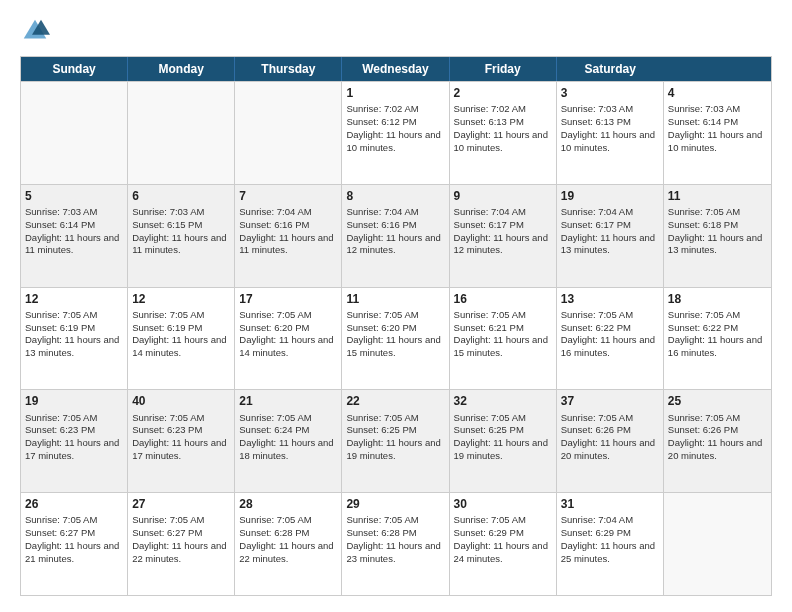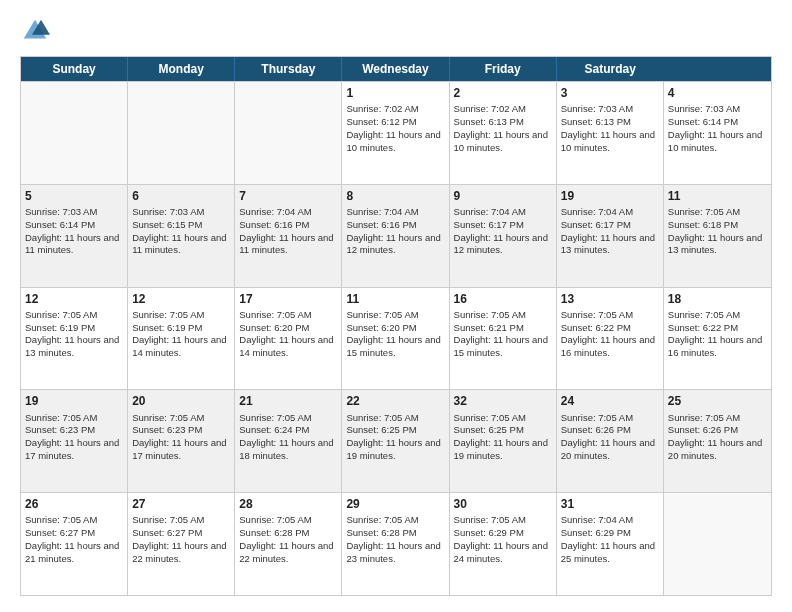--- a/index.html
+++ b/index.html
@@ -204,33 +204,33 @@
 Sunset: 6:22 PM
 Daylight: 11 hours and 16 minutes.</span></div>
           <div class="cal-cell"><span class="day-num">18</span><span style="white-space: pre-line;">Sunrise: 7:05 AM
 Sunset: 6:22 PM
 Daylight: 11 hours and 16 minutes.</span></div>
         </div>
         <div class="cal-row">
           <div class="cal-cell shaded"><span class="day-num">19</span><span style="white-space: pre-line;">Sunrise: 7:05 AM
 Sunset: 6:23 PM
 Daylight: 11 hours and 17 minutes.</span></div>
-          <div class="cal-cell shaded"><span class="day-num">20</span><span style="white-space: pre-line;">Sunrise: 7:05 AM
+          <div class="cal-cell shaded"><span class="day-num">40</span><span style="white-space: pre-line;">Sunrise: 7:05 AM
 Sunset: 6:23 PM
 Daylight: 11 hours and 17 minutes.</span></div>
           <div class="cal-cell shaded"><span class="day-num">21</span><span style="white-space: pre-line;">Sunrise: 7:05 AM
 Sunset: 6:24 PM
 Daylight: 11 hours and 18 minutes.</span></div>
           <div class="cal-cell shaded"><span class="day-num">22</span><span style="white-space: pre-line;">Sunrise: 7:05 AM
 Sunset: 6:25 PM
 Daylight: 11 hours and 19 minutes.</span></div>
           <div class="cal-cell shaded"><span class="day-num">32</span><span style="white-space: pre-line;">Sunrise: 7:05 AM
 Sunset: 6:25 PM
 Daylight: 11 hours and 19 minutes.</span></div>
-          <div class="cal-cell shaded"><span class="day-num">24</span><span style="white-space: pre-line;">Sunrise: 7:05 AM
+          <div class="cal-cell shaded"><span class="day-num">37</span><span style="white-space: pre-line;">Sunrise: 7:05 AM
 Sunset: 6:26 PM
 Daylight: 11 hours and 20 minutes.</span></div>
           <div class="cal-cell shaded"><span class="day-num">25</span><span style="white-space: pre-line;">Sunrise: 7:05 AM
 Sunset: 6:26 PM
 Daylight: 11 hours and 20 minutes.</span></div>
         </div>
         <div class="cal-row">
           <div class="cal-cell"><span class="day-num">26</span><span style="white-space: pre-line;">Sunrise: 7:05 AM
 Sunset: 6:27 PM
 Daylight: 11 hours and 21 minutes.</span></div>

